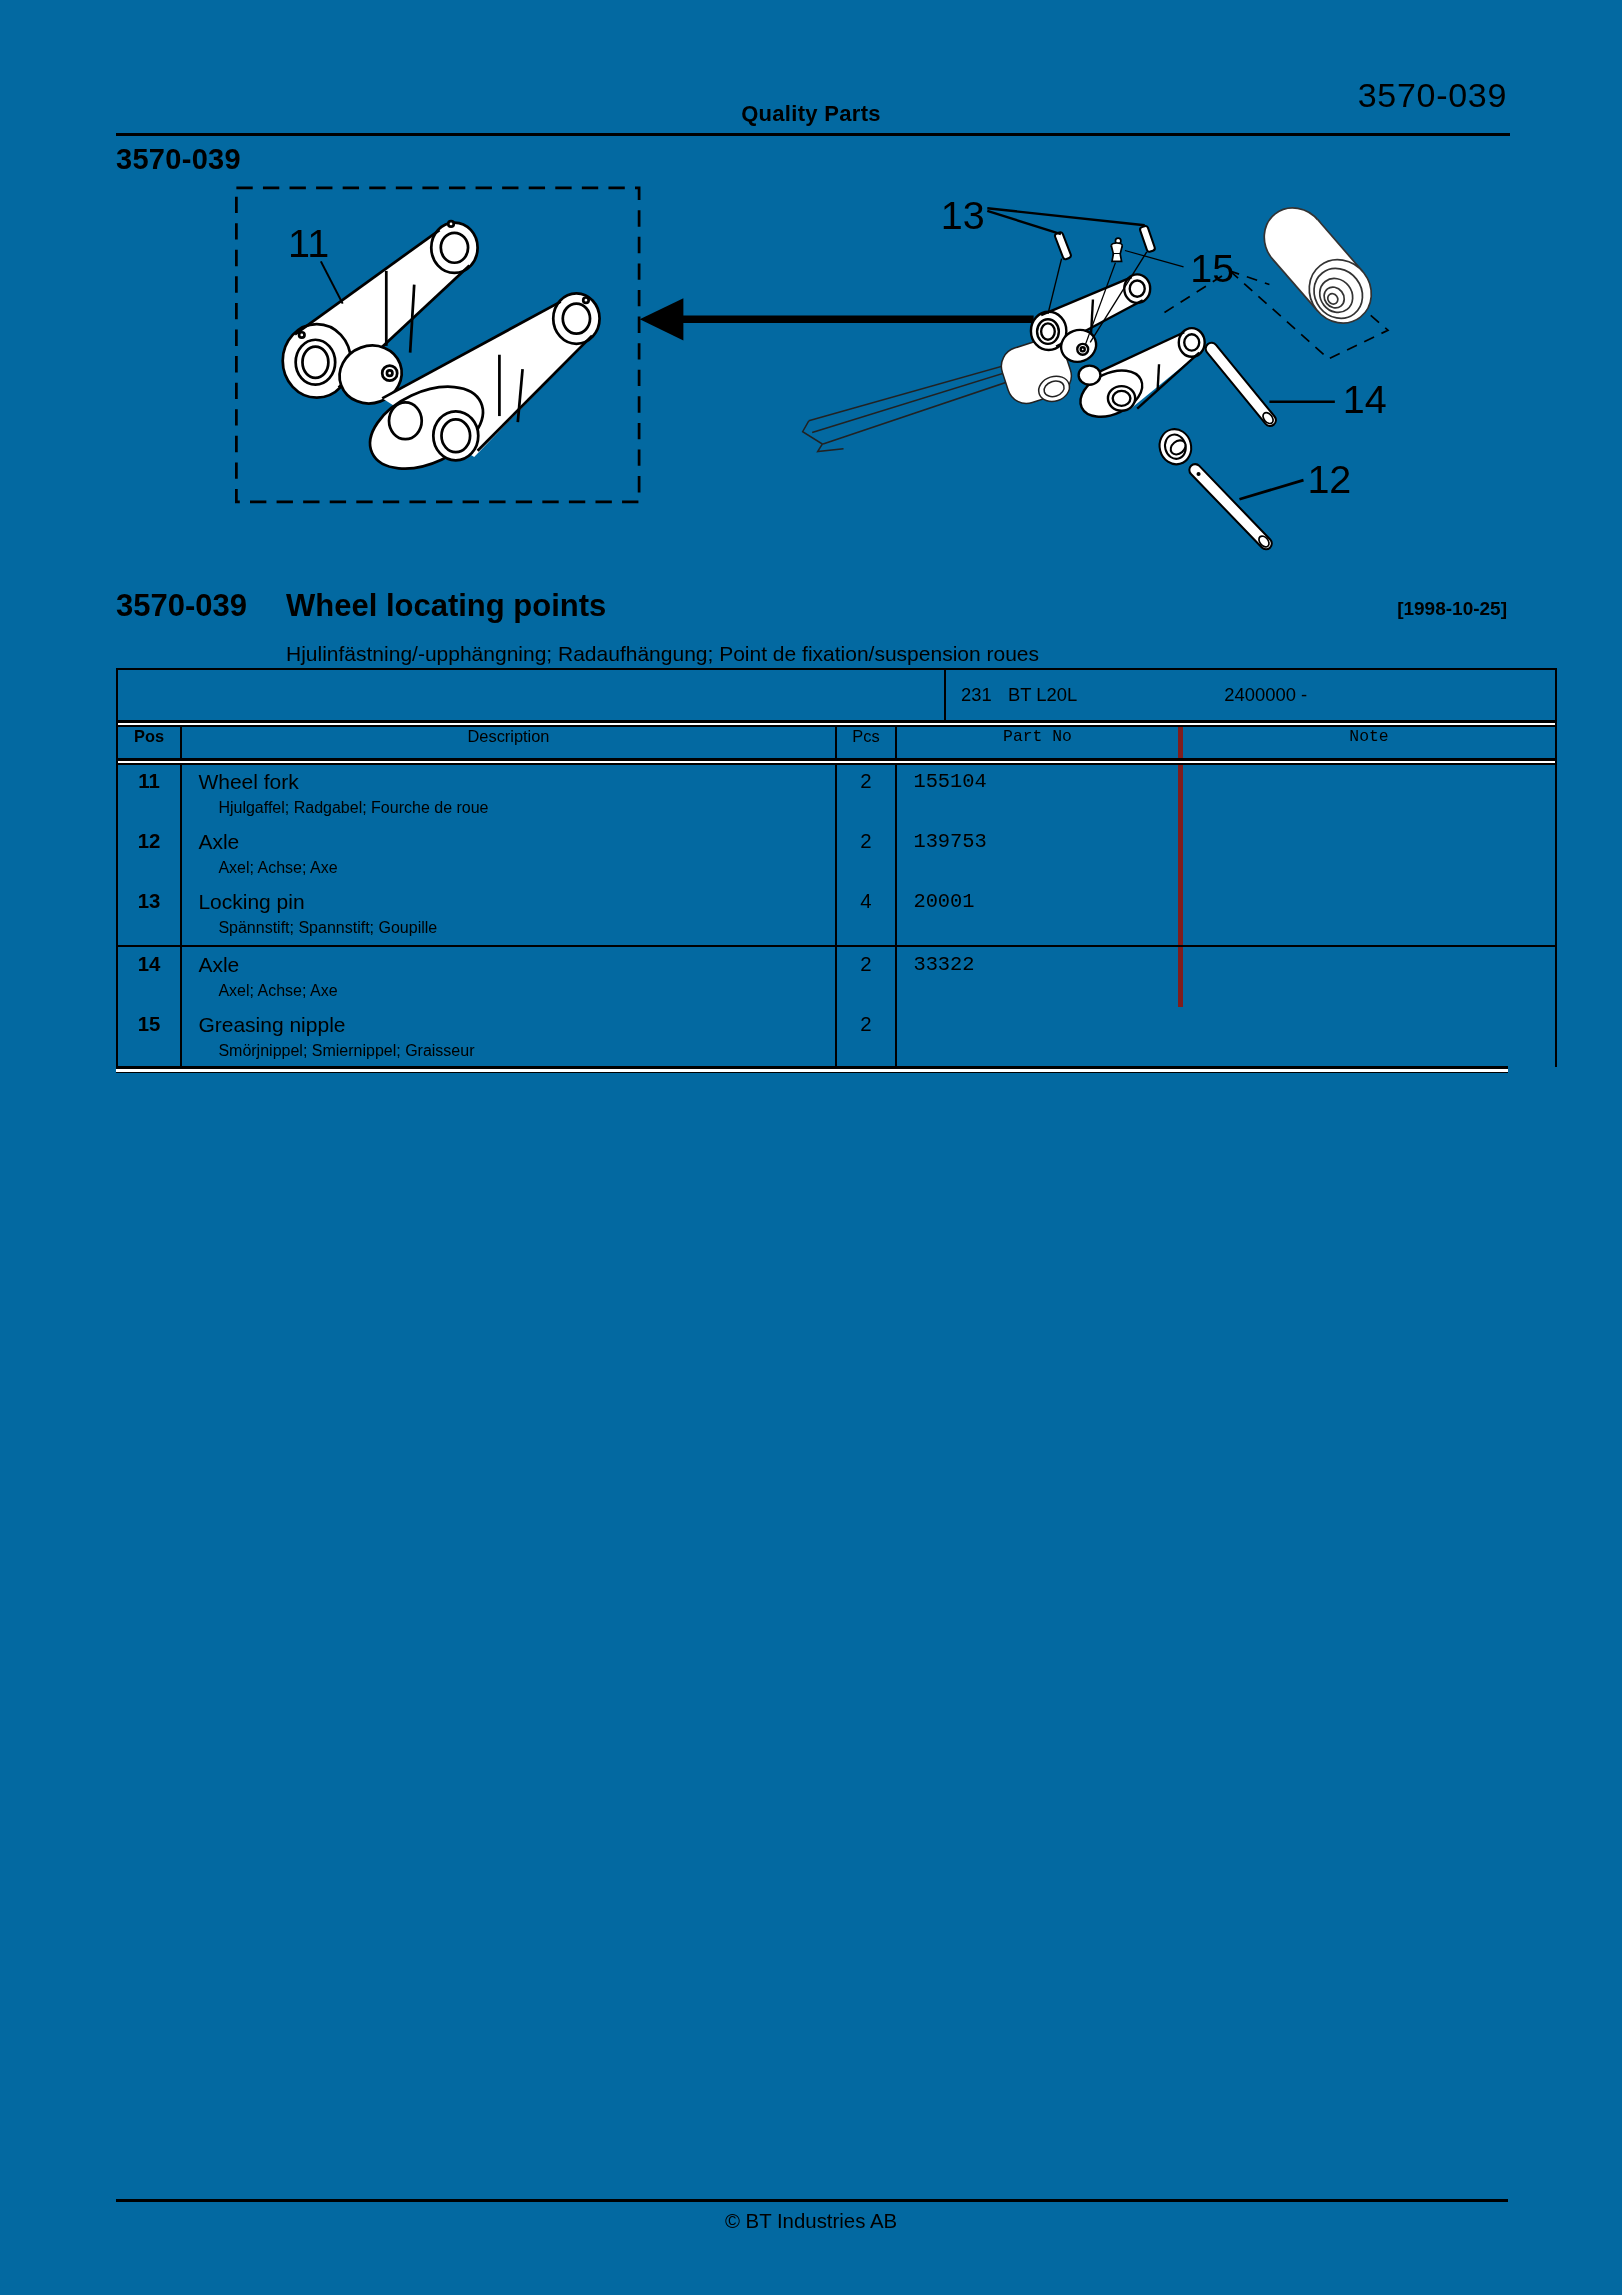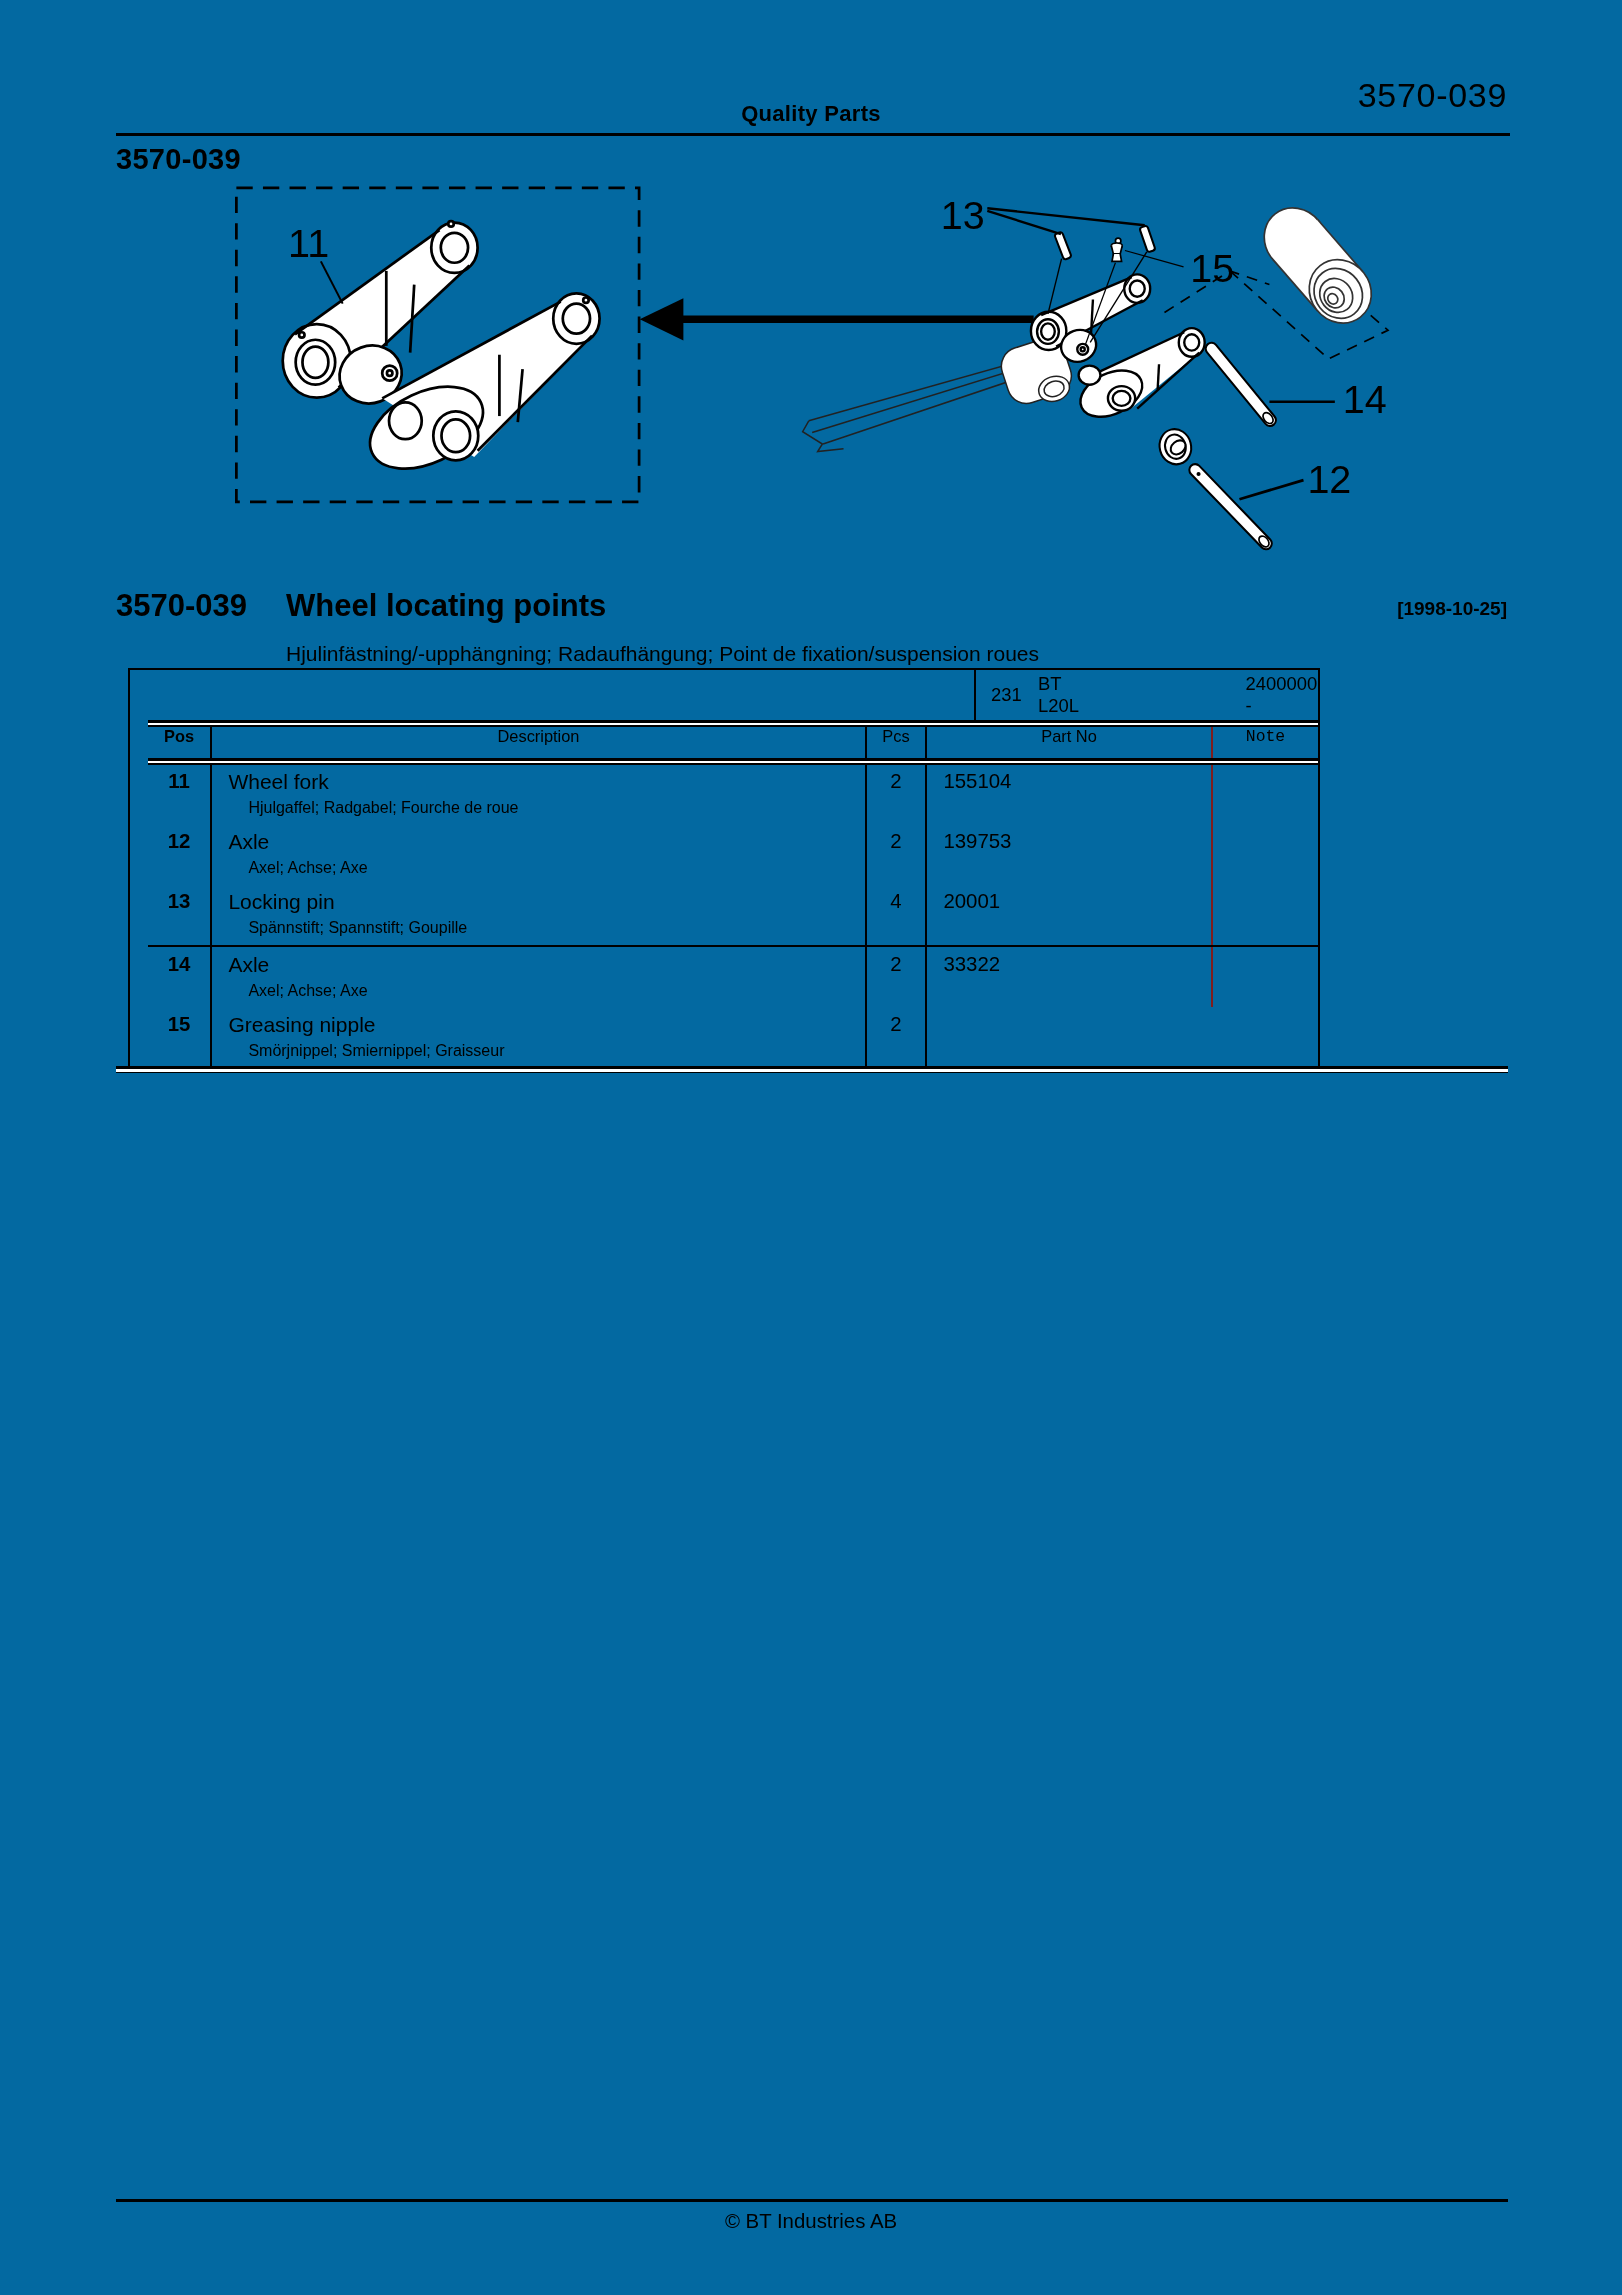--- a/index.html
+++ b/index.html
@@ -30,38 +30,37 @@
   
   .diagram{position:absolute;left:89px;top:136px;width:1445px;height:477px;}
   .diagram text{font-family:"Liberation Sans","DejaVu Sans",sans-serif;font-size:58px;fill:#000;}
   
   .sec-num{position:absolute;left:116px;top:588px;font-size:31px;font-weight:bold;}
   .sec-title{position:absolute;left:286px;top:588px;font-size:31px;font-weight:bold;}
   .sec-date{position:absolute;right:115px;top:598px;font-size:19px;font-weight:bold;}
   .sec-sub{position:absolute;left:286px;top:630px;font-size:21px;margin-top:12px;}
   
   .tbl{
-    position:absolute;left:128px;top:668px;width:1192px;
+    position:absolute;left:116px;top:668px;width:1441px;
     border:2px solid #000;border-bottom:none;box-sizing:border-box;
     font-size:20.4px;
-    padding-left:18px;
   }
   .model-row{display:flex;height:50px;align-items:center;}
   .model-spacer{flex:0 0 826px;align-self:stretch;border-right:2px solid #000;}
   .model-info{display:flex;align-items:center;font-size:18.4px;}
   .model-code{margin-left:15px;}
   .model-name{margin-left:16.4px;}
   .model-serial{margin-left:147px;}
   .dbl{height:6.8px;background:linear-gradient(to bottom,#000 0 2.7px,#fff 2.7px 4.8px,#000 4.8px 6.8px);}
   .hdr-row{display:flex;height:31px;align-items:center;font-size:16.4px;}
   .sep-thick{height:2.7px;background:#000;}
   .c-pos{flex:0 0 64px;text-align:center;align-self:stretch;border-right:2px solid #000;box-sizing:border-box;font-weight:bold;}
   .c-desc{flex:0 0 655px;align-self:stretch;border-right:2px solid #000;box-sizing:border-box;padding-left:16.4px;}
   .c-pcs{flex:0 0 60px;text-align:center;align-self:stretch;border-right:2px solid #000;box-sizing:border-box;}
-  .c-part{flex:0 0 286px;align-self:stretch;border-right:2px solid #7f1d1d;box-sizing:border-box;padding-left:16.4px;}
+  .c-part{flex:0 0 286px;align-self:stretch;border-right:5px solid #7f1d1d;box-sizing:border-box;padding-left:16.4px;font-family:Liberation Mono, monospace;}
   .c-note{flex:1 1 auto;align-self:stretch;text-align:center;box-sizing:border-box;font-family:Liberation Mono, monospace;}
   .hdr-row .c-desc,.hdr-row .c-part{text-align:center;padding-left:0;}
   .prow{display:flex;height:60px;}
   .prow .c-pos,.prow .c-pcs{padding-top:5.5px;}
   .prow .c-part{padding-top:5.5px;}
   .d-main{display:block;margin-top:5.5px;font-size:21px;line-height:24.5px;}
   .d-sub{display:block;margin-top:3.4px;font-size:16px;line-height:19px;margin-left:20px;}
   .tbl-bottom{
     position:absolute;left:116px;top:1066px;width:1392px;height:6.8px;
     background:linear-gradient(to bottom,#000 0 3.4px,#fff 3.4px 5.5px,#000 5.5px 6.8px);

